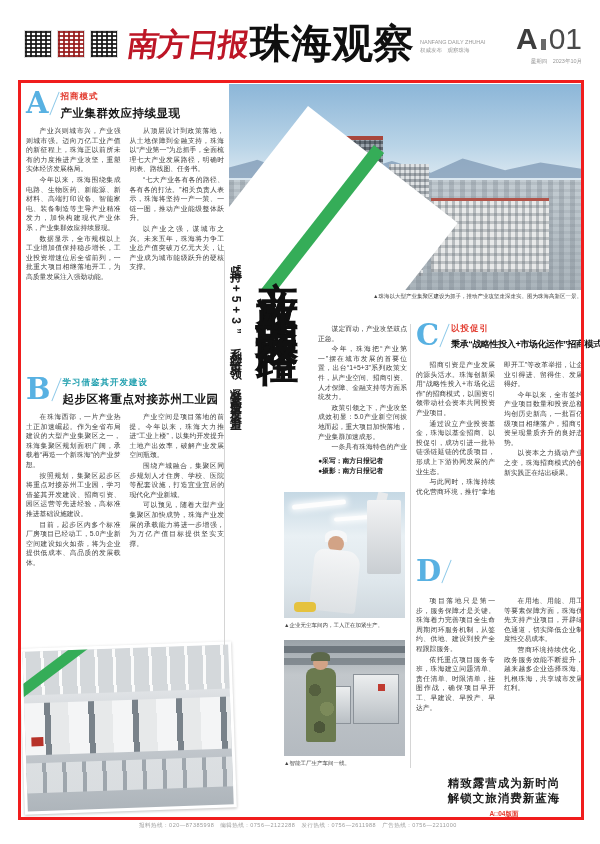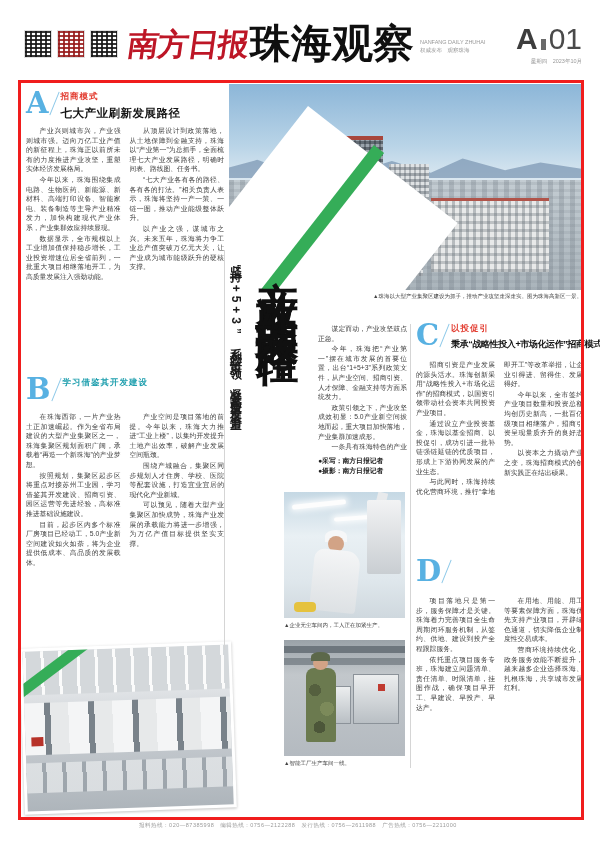--- a/index.html
+++ b/index.html
@@ -161,37 +161,38 @@
     <div class="wedge"></div>
     <div class="ribbon"></div>
   </div>
   <div class="abs caption" style="left:300px;top:293px;width:282px;text-align:right;">▲珠海以大型产业集聚区建设为抓手，推动产业攻坚走深走实。图为珠海高新区一景。</div>
 
   <div class="abs sec-head" style="left:26px;top:90px;">
     <span class="sec-letter">A</span>
     <span class="sec-slash"></span>
     <div>
       <div class="sec-tag">招商模式</div>
-      <div class="sec-title">七大产业刷新发展路径</div>
+      <div class="sec-title">产业集群效应持续显现</div>
     </div>
   </div>
   <div class="abs body-cols cols2" style="left:26px;top:126px;width:198px;height:240px;">
     <p class="para">产业兴则城市兴，产业强则城市强。迈向万亿工业产值的新征程上，珠海正以前所未有的力度推进产业攻坚，重塑实体经济发展格局。</p>
     <p class="para">今年以来，珠海围绕集成电路、生物医药、新能源、新材料、高端打印设备、智能家电、装备制造等主导产业精准发力，加快构建现代产业体系，产业集群效应持续显现。</p>
     <p class="para">数据显示，全市规模以上工业增加值保持稳步增长，工业投资增速位居全省前列，一批重大项目相继落地开工，为高质量发展注入强劲动能。</p>
     <p class="para">从顶层设计到政策落地，从土地保障到金融支持，珠海以“产业第一”为总抓手，全面梳理七大产业发展路径，明确时间表、路线图、任务书。</p>
     <p class="para">“七大产业各有各的路径、各有各的打法。”相关负责人表示，珠海将坚持一产一策、一链一图，推动产业能级整体跃升。</p>
     <p class="para">以产业之强，谋城市之兴。未来五年，珠海将力争工业总产值突破万亿元大关，让产业成为城市能级跃升的硬核支撑。</p>
   </div>
 
   <div class="abs sec-head" style="left:26px;top:376px;">
     <span class="sec-letter">B</span>
     <span class="sec-slash"></span>
     <div>
       <div class="sec-tag teal">学习借鉴其开发建设</div>
+      <div class="sec-title">起步区将重点对接苏州工业园</div>
     </div>
   </div>
   <div class="abs body-cols cols2" style="left:26px;top:412px;width:198px;height:224px;">
     <p class="para">在珠海西部，一片产业热土正加速崛起。作为全省布局建设的大型产业集聚区之一，珠海集聚区规划面积广阔，承载着“再造一个新珠海”的产业梦想。</p>
     <p class="para">按照规划，集聚区起步区将重点对接苏州工业园，学习借鉴其开发建设、招商引资、园区运营等先进经验，高标准推进基础设施建设。</p>
     <p class="para">目前，起步区内多个标准厂房项目已经动工，5.0产业新空间建设如火如荼，将为企业提供低成本、高品质的发展载体。</p>
     <p class="para">产业空间是项目落地的前提。今年以来，珠海大力推进“工业上楼”，以集约开发提升土地产出效率，破解产业发展空间瓶颈。</p>
     <p class="para">围绕产城融合，集聚区同步规划人才住房、学校、医院等配套设施，打造宜业宜居的现代化产业新城。</p>
     <p class="para">可以预见，随着大型产业集聚区加快成势，珠海产业发展的承载能力将进一步增强，为万亿产值目标提供坚实支撑。</p>
   </div>
@@ -265,18 +266,23 @@
     <span class="sec-letter">D</span>
     <span class="sec-slash"></span>
   </div>
   <div class="abs body-cols cols2" style="left:416px;top:596px;width:167px;height:172px;">
     <p class="para">项目落地只是第一步，服务保障才是关键。珠海着力完善项目全生命周期闭环服务机制，从签约、供地、建设到投产全程跟踪服务。</p>
     <p class="para">依托重点项目服务专班，珠海建立问题清单、责任清单、时限清单，挂图作战，确保项目早开工、早建设、早投产、早达产。</p>
     <p class="para">在用地、用能、用工等要素保障方面，珠海优先支持产业项目，开辟绿色通道，切实降低企业制度性交易成本。</p>
     <p class="para">营商环境持续优化，政务服务效能不断提升，越来越多企业选择珠海、扎根珠海，共享城市发展红利。</p>
   </div>
 
+  <div class="abs teaser" style="left:425px;top:776px;width:158px;">
+    <div class="t-line">精致露营成为新时尚</div>
+    <div class="t-line">解锁文旅消费新蓝海</div>
+    <div class="t-page">A□04版面</div>
+  </div>
 
   <div class="abs frame"></div>
 
   <div class="abs footer-info">报料热线：020—87385998　编辑热线：0756—2122288　发行热线：0756—2611988　广告热线：0756—2211000</div>
 
 </div>
 
 </body></html>

